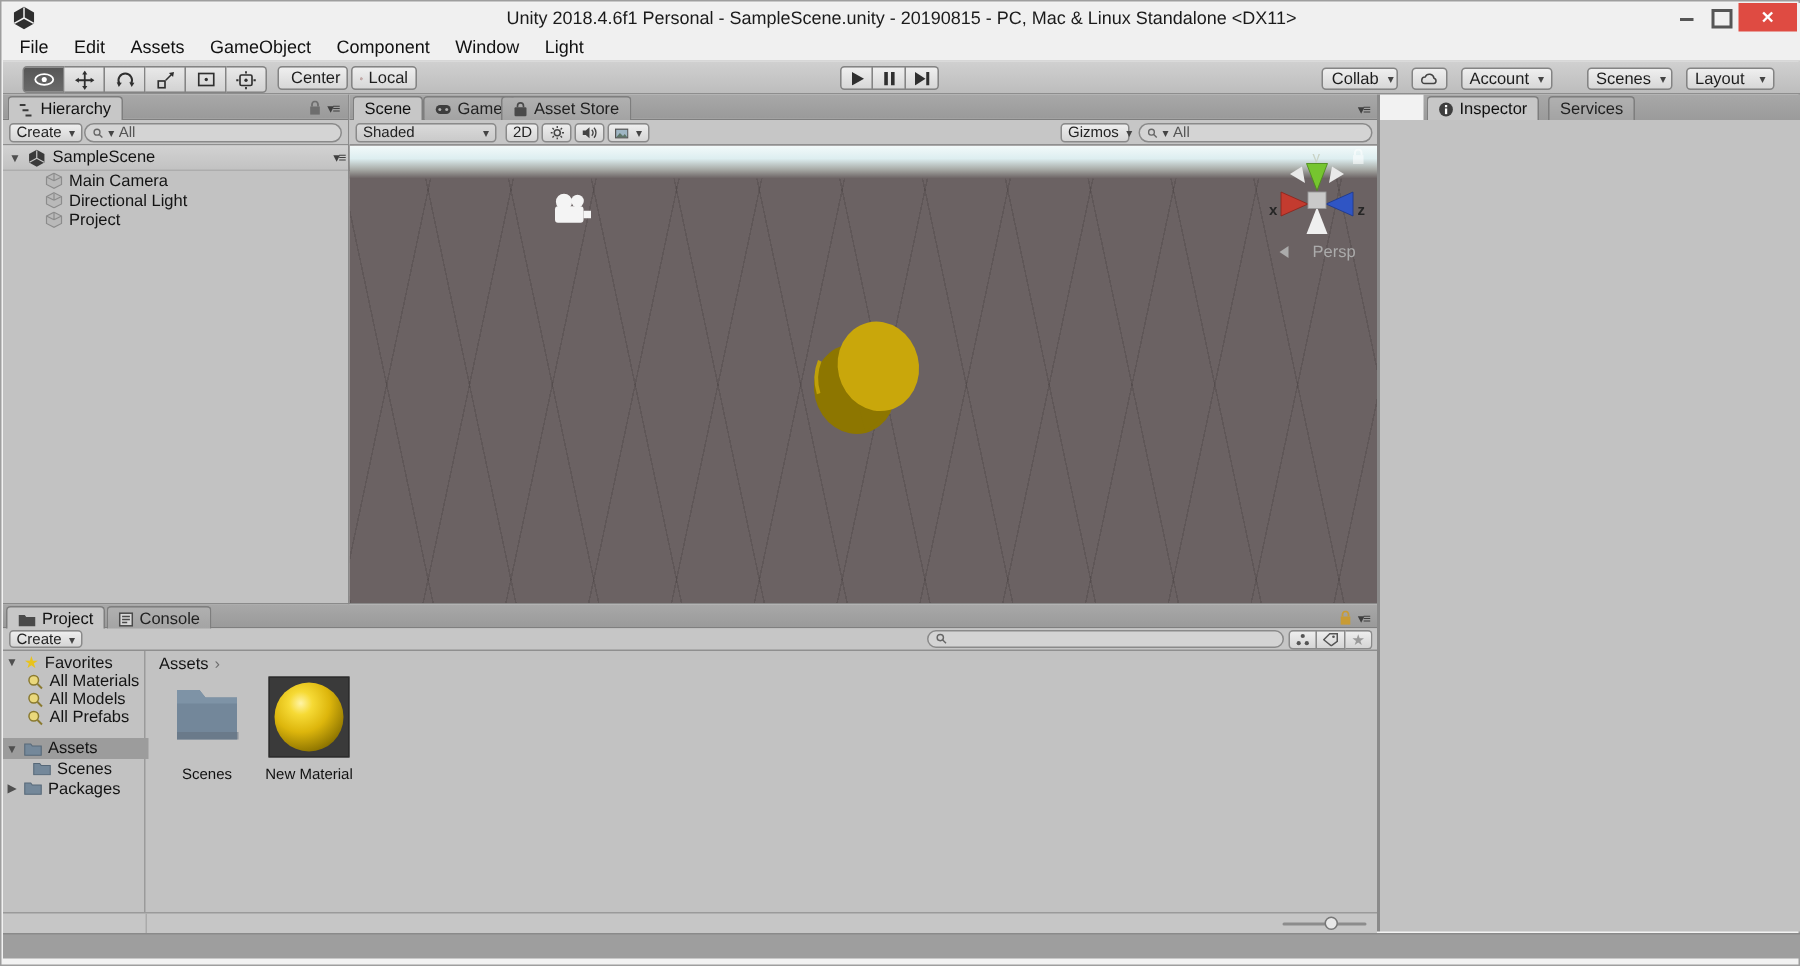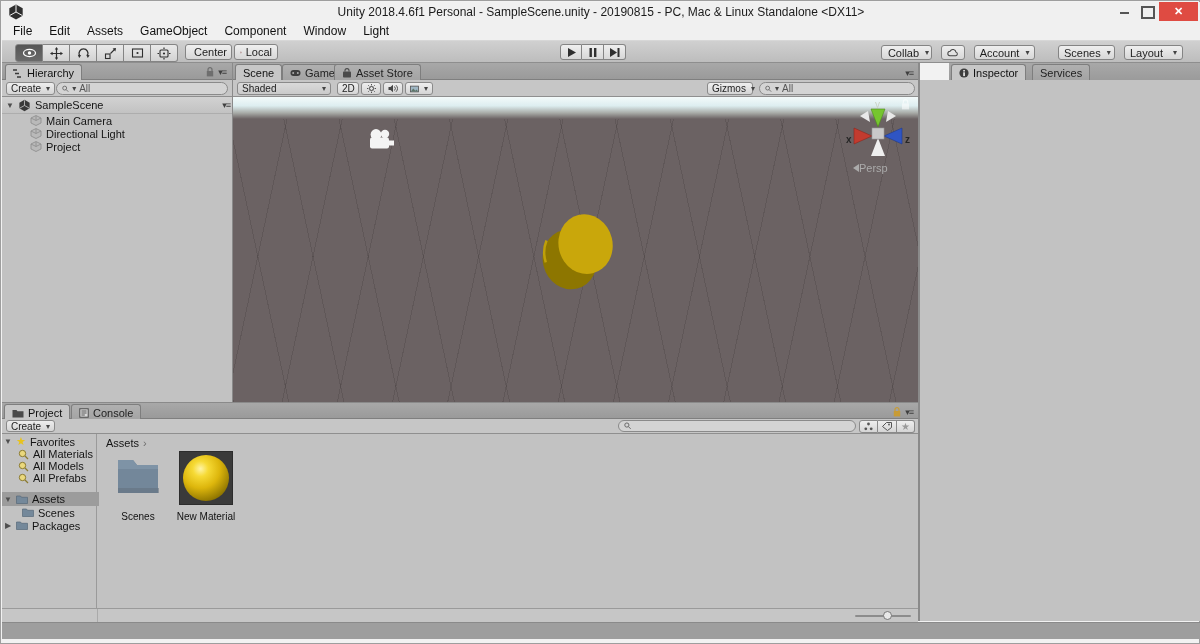--- a/index.html
+++ b/index.html
@@ -33,21 +33,21 @@
   .pill{border:1px solid #8A8A8A;border-radius:8px;background:#D4D4D4;display:flex;align-items:center;padding:0 5px;gap:3px;box-sizing:border-box}
   .pill input{border:none;background:transparent;outline:none;font:10px "Liberation Sans",sans-serif;color:#555;width:100%;padding:0}
   .panelbody{background:#C2C2C2}
   .row{position:absolute;display:flex;align-items:center;gap:4px;font-size:11px;color:#141414;white-space:nowrap}
   .tri{color:#4F4F4F;font-size:8px;width:8px;text-align:center}
   .bold{font-weight:normal}
   
   .viewport{left:232px;top:96px;width:685px;height:305px;background:#6B6263;overflow:hidden}
   .sky{position:absolute;left:0;top:0;width:100%;height:22px;background:linear-gradient(#F3FAFA 0%,#DDEEF0 40%,#A9ACA8 72%,#6B6263 100%)}
   .grid{position:absolute;left:0;top:14px;width:100%;height:291px;background-image:repeating-linear-gradient(78deg,rgba(25,20,20,.14) 0 1px,transparent 1px 54px),repeating-linear-gradient(102deg,rgba(25,20,20,.14) 0 1px,transparent 1px 54px)}
-  .persp{position:absolute;display:flex;align-items:center;gap:0;color:#ABABAB;font-size:11px}
+  .persp{position:absolute;display:flex;align-items:center;gap:16px;color:#ABABAB;font-size:11px}
   .persp .arrow{width:0;height:0;border-top:4px solid transparent;border-bottom:4px solid transparent;border-right:6px solid #ABABAB}
   
   .asset-label{position:absolute;font-size:10px;color:#111;text-align:center}
   .sphere{border-radius:50%;background:radial-gradient(circle at 38% 30%,#FFF4A6 0%,#F6DA35 18%,#DDB60C 45%,#8C7300 78%,#544600 100%)}
   .sel-row{background:#9C9C9C}
   .slider-track{position:absolute;height:2px;background:#8C8C8C;border-radius:1px}
   .slider-thumb{position:absolute;width:9px;height:9px;border-radius:50%;background:#E8E8E8;border:1px solid #777;box-sizing:border-box}
   .statusbar{left:1px;top:621px;width:1198px;height:17px;background:#9E9E9E;border-top:1px solid #8A8A8A}
   .vdiv{background:#8A8A8A}
 </style>

